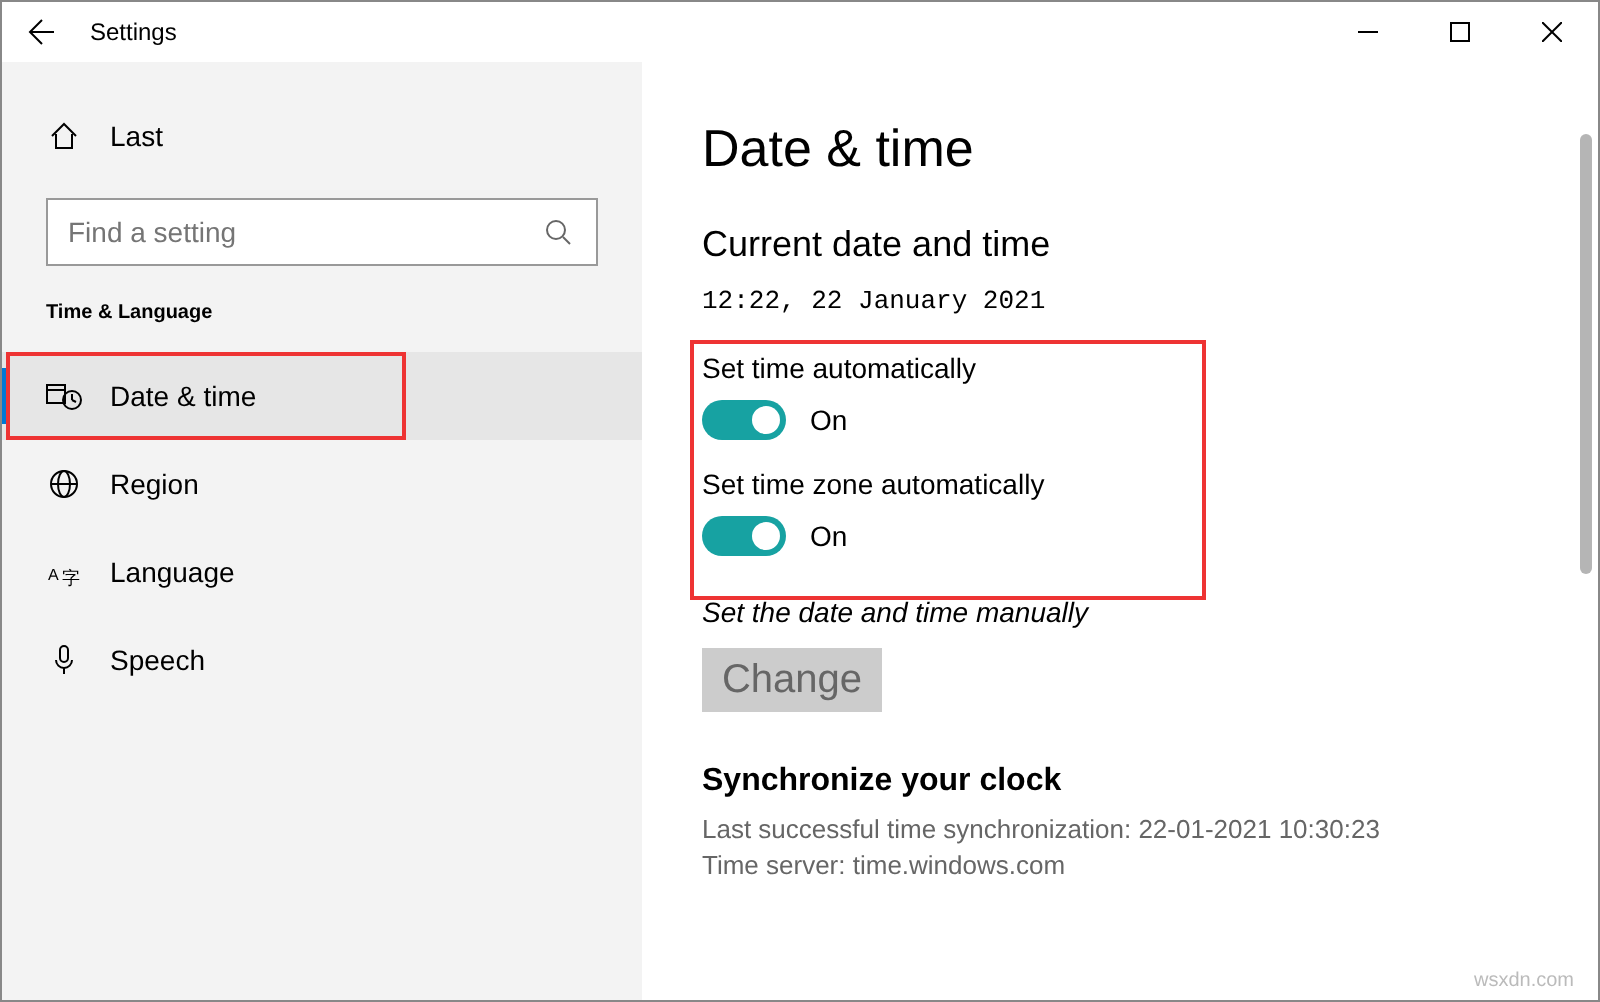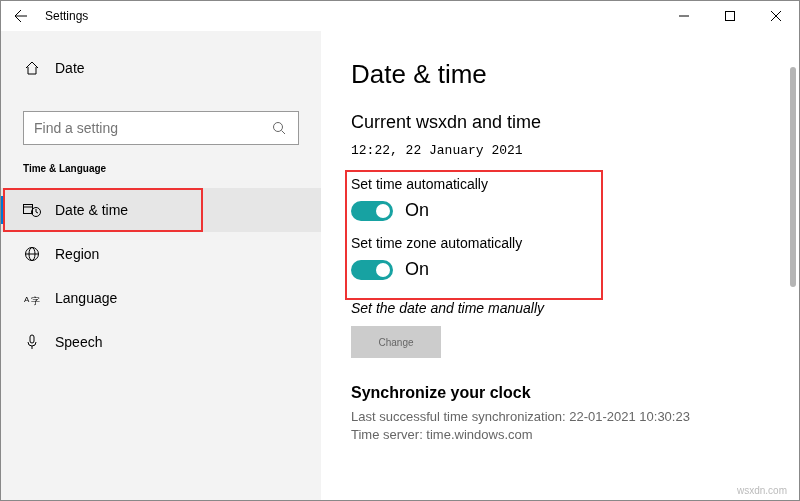--- a/index.html
+++ b/index.html
@@ -7,42 +7,42 @@
   .window { width: 800px; height: 501px; border: 1px solid #888; position: relative; display: flex; flex-direction: column; background: #fff; }
   .titlebar { height: 30px; display: flex; align-items: flex-start; justify-content: space-between; background: #fff; }
   .titlebar-left { display: flex; align-items: center; }
   .back-btn { width: 40px; height: 30px; display: flex; align-items: center; justify-content: center; }
   .tb-title { font-size: 12px; color: #000; margin-left: 4px; }
   .win-controls { display: flex; }
   .win-btn { width: 46px; height: 30px; display: flex; align-items: center; justify-content: center; }
   .body { flex: 1; display: flex; overflow: hidden; }
   .sidebar { width: 320px; background: #f3f3f3; padding-top: 18px; display: flex; flex-direction: column; }
   .home-item { display: flex; align-items: center; height: 38px; padding-left: 22px; gap: 14px; font-size: 14px; }
-  .search-wrap { margin: 24px 22px 18px 22px; }
+  .search-wrap { margin: 12px 22px 18px 22px; }
   .search-box { width: 100%; height: 34px; border: 1px solid #999; background: #fff; display: flex; align-items: center; padding: 0 10px; justify-content: space-between; }
   .search-box input { border: none; outline: none; font-size: 14px; background: transparent; width: 90%; color: #666; }
   .cat-header { font-size: 10px; font-weight: 700; padding: 0 22px 14px 22px; }
   .nav-item { display: flex; align-items: center; height: 44px; padding-left: 22px; gap: 14px; font-size: 14px; position: relative; }
   .nav-item.active { background: #e6e6e6; }
   .nav-item.active::before { content: ""; position: absolute; left: 0; top: 8px; bottom: 8px; width: 4px; background: #0078d4; }
   .nav-highlight { position: absolute; border: 2px solid #e33; pointer-events: none; }
   .icon { width: 18px; height: 18px; display: flex; align-items: center; justify-content: center; }
   .main { flex: 1; padding: 28px 30px 0 30px; position: relative; overflow: hidden; }
   .page-title { font-size: 26px; font-weight: 400; margin-bottom: 22px; }
   .section-title { font-size: 18px; font-weight: 400; margin-bottom: 10px; }
   .current-dt { font-size: 13px; margin-bottom: 18px; font-family: Liberation Mono, monospace; }
   .toggle-block { margin-bottom: 14px; }
   .toggle-label { font-size: 14px; margin-bottom: 8px; }
   .toggle-row { display: flex; align-items: center; gap: 12px; }
   .toggle { width: 42px; height: 20px; border-radius: 10px; background: #17a2a2; position: relative; }
   .toggle::after { content: ""; position: absolute; right: 3px; top: 3px; width: 14px; height: 14px; border-radius: 50%; background: #fff; }
-  .toggle-state { font-size: 18px; }
+  .toggle-state { font-size: 14px; }
   .auto-box { position: absolute; border: 2px solid #e33; pointer-events: none; }
   .manual-label { font-size: 14px; margin-top: 20px; margin-bottom: 10px; font-style: italic; }
-  .change-btn { width: 90px; height: 32px; background: #ccc; color: #666; border: none; font-size: 10px; display: flex; align-items: center; justify-content: center; }
+  .change-btn { width: 90px; height: 32px; background: #ccc; color: #666; border: none; font-size: 20px; display: flex; align-items: center; justify-content: center; }
   .sync-title { font-size: 16px; font-weight: 700; margin-top: 26px; margin-bottom: 6px; }
   .sync-line { font-size: 13px; color: #666; line-height: 1.4; }
   .scrollbar { position: absolute; right: 2px; top: 36px; bottom: 4px; width: 8px; background: transparent; }
   .scrollthumb { width: 6px; height: 220px; background: #b5b5b5; border-radius: 3px; margin-left: 1px; }
   .watermark { position: absolute; right: 12px; bottom: 4px; font-size: 10px; color: #bbb; }
 </style>
 </head>
 <body>
 
 <div class="window">
@@ -78,21 +78,21 @@
 
   <div class="body">
 
     <div class="sidebar">
       <div class="home-item">
         <span class="icon">
             <svg width="16" height="16" viewBox="0 0 16 16">
               <path d="M2 8 L8 2 L14 8 M4 7 V14 H12 V7" stroke="#000" fill="none" stroke-width="1"></path>
             </svg>
           </span>
-        <span>Date</span>
+        <span>Last</span>
       </div>
 
       <div class="search-wrap">
         <div class="search-box">
           <input type="text" placeholder="Find a setting" style="">
           <span class="icon">
               <svg width="14" height="14" viewBox="0 0 14 14">
                 <circle cx="6" cy="6" r="4.5" stroke="#666" fill="none"></circle>
                 <line x1="9.5" y1="9.5" x2="13" y2="13" stroke="#666"></line>
               </svg>
@@ -146,21 +146,21 @@
                 <line x1="8" y1="12" x2="8" y2="15" stroke="#000"></line>
               </svg>
             </span>
           <span>Speech</span>
         </div>
       </div>
     </div>
 
     <div class="main">
       <div class="page-title">Date &amp; time</div>
-      <div class="section-title">Current wsxdn and time</div>
+      <div class="section-title">Current date and time</div>
       <div class="current-dt">12:22, 22 January 2021</div>
 
       <div style="position:relative">
         <div class="toggle-block">
           <div class="toggle-label">Set time automatically</div>
           <div class="toggle-row">
             <div class="toggle"></div>
             <div class="toggle-state">On</div>
           </div>
         </div>

